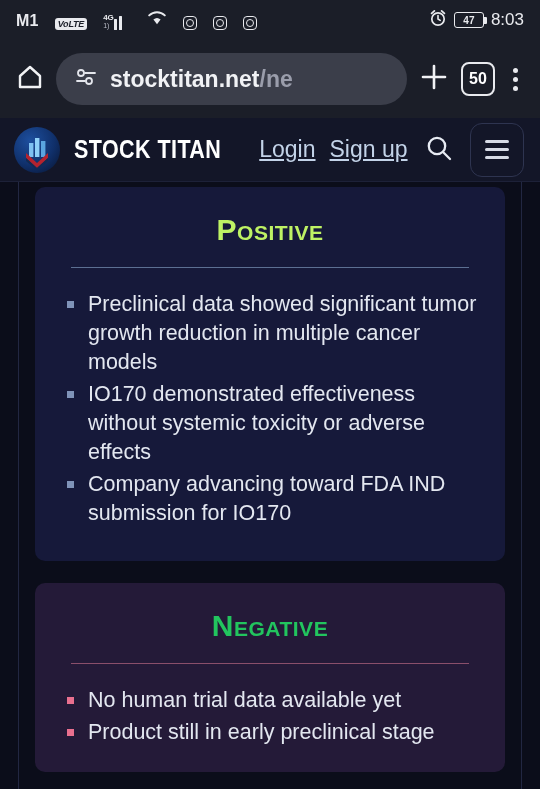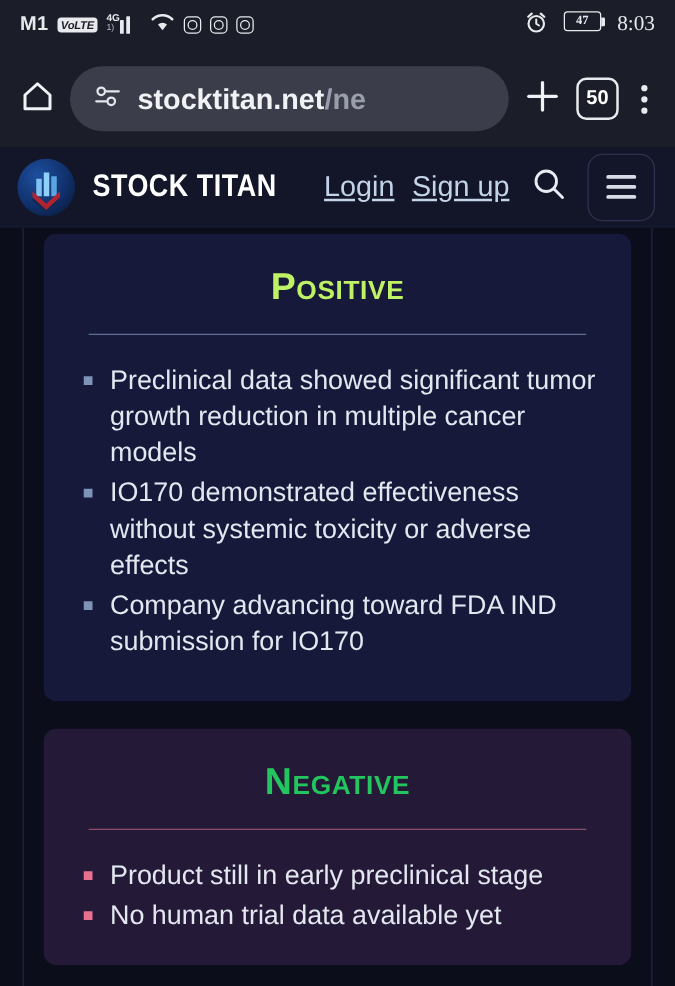--- a/index.html
+++ b/index.html
@@ -10,22 +10,22 @@
     overflow:hidden;
   }
   .phone { position:relative; width:540px; height:789px; background:#0b0d1a; }
 
   
   .statusbar{
     height:40px; background:#1b1e28; color:#e9eaee;
     display:flex; align-items:center; justify-content:space-between;
     padding:0 16px;
   }
-  .sb-left{ display:flex; align-items:center; gap:7px; }
-  .sb-right{ display:flex; gap:13px;font-family:Liberation Serif, serif; }
+  .sb-left{ display:flex; align-items:flex-end; gap:16px; }
+  .sb-right{ display:flex; align-items:center; gap:7px; }
   .carrier{ font-size:16px; font-weight:600; letter-spacing:.2px; }
   .volte{
     border-radius:3px; background:#e9eaee; color:#1b1e28;
     font-size:9px; font-weight:700; letter-spacing:-.2px;
     padding:1px 3px; line-height:10px; display:flex; align-items:center;font-style:italic;
   }
   .sig{ display:flex; align-items:flex-end; gap:1.5px; position:relative; padding-left:11px;}
   .sig i{ display:block; width:3px; background:#e9eaee; border-radius:.5px; }
   .sig i:nth-child(1){height:5px}
   .sig i:nth-child(2){height:8px}
@@ -243,19 +243,19 @@
         <li>Preclinical data showed significant tumor growth reduction in multiple cancer models</li>
         <li>IO170 demonstrated effectiveness without systemic toxicity or adverse effects</li>
         <li>Company advancing toward FDA IND submission for IO170</li>
       </ul>
     </div>
 
     <div class="card negative">
       <div class="card-title">Negative</div>
       <div class="divider"></div>
       <ul class="points">
+        <li>No human trial data available yet</li>
         <li>Product still in early preclinical stage</li>
-        <li>No human trial data available yet</li>
       </ul>
     </div>
   </div>
 
 </div>
 
 </body></html>

